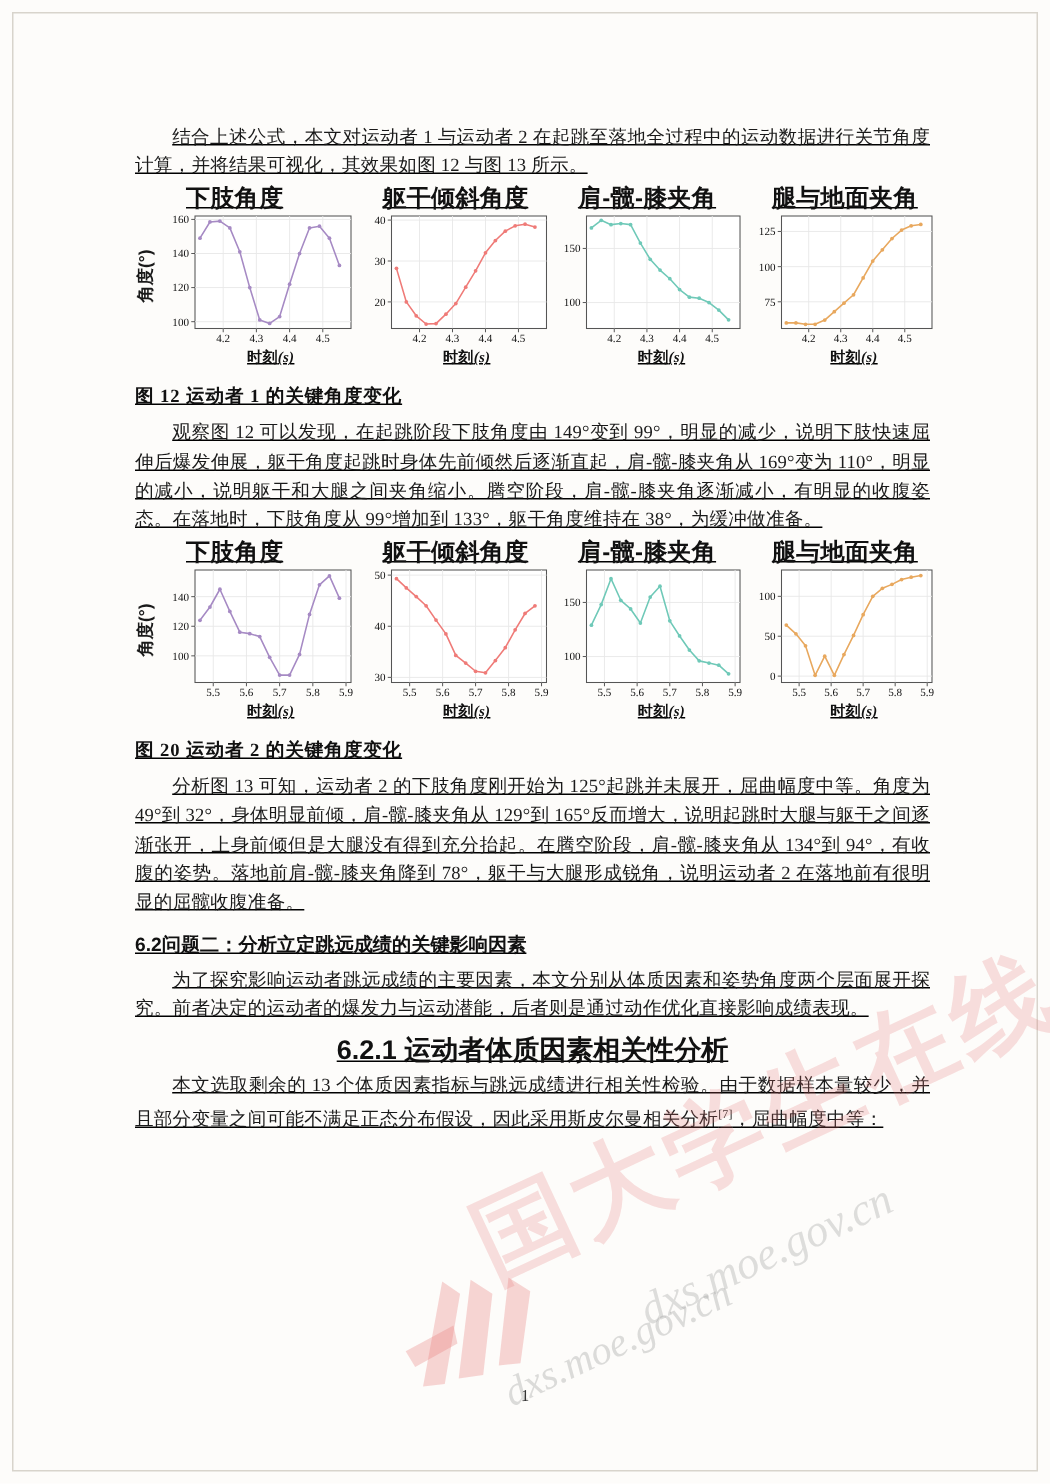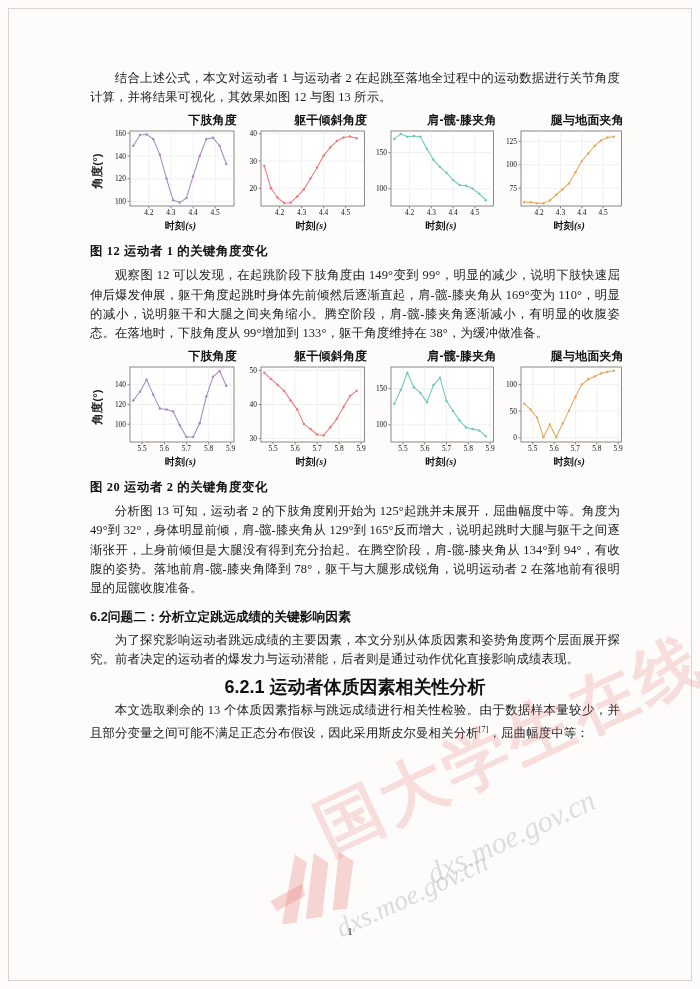--- a/index.html
+++ b/index.html
@@ -12,21 +12,21 @@
   .page{
     position:absolute;inset:0;
     background:#fdfcfa;
   }
   .page-border{
     position:absolute;left:8px;top:8px;right:8px;bottom:8px;
     border:1px solid #d8d4cc;
     pointer-events:none;
   }
   .content{
-    position:absolute;left:90px;top:69px;width:530px;
+    position:absolute;left:90px;top:82px;width:530px;text-decoration:underline;
   }
   p.para{
     margin:0 0 1px 0;
     font-size:12.4px;
     line-height:19.2px;
     text-align:justify;
     text-justify:inter-ideograph;
     text-indent:2em;
     color:#1a1a1a;
     letter-spacing:0.15px;
@@ -80,22 +80,22 @@
     font-family:"Liberation Sans","DejaVu Sans",sans-serif;
     color:#1a1a1a;
   }
   .panel{
     flex:1 1 0;
     height:126px;
     position:relative;
     padding-left:2px;
   }
   .ptitle{
-    text-align:right;
-    font-size:12px;
+    text-align:left;
+    font-size:16px;
     font-weight:bold;
     font-family:"Liberation Sans","DejaVu Sans",sans-serif;
     color:#111;
     height:14px;line-height:14px;
     letter-spacing:0.2px;
     margin-left:16px;
   }
   .plotwrap{
     position:relative;
     height:90px;

